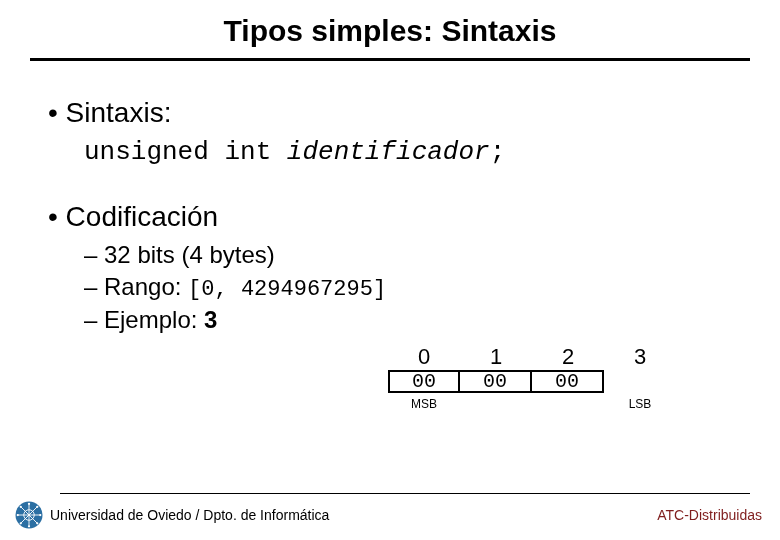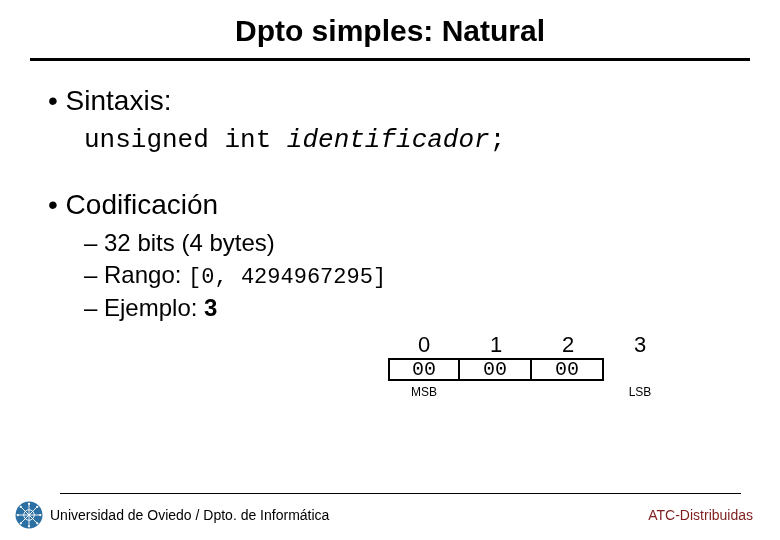--- a/index.html
+++ b/index.html
@@ -1,51 +1,51 @@
 <!DOCTYPE html>
 <html><head>
 <meta charset="utf-8">
 <style>
   * { margin: 0; padding: 0; box-sizing: border-box; }
   html, body { width: 780px; height: 540px; background: #fff; font-family: Arial, Helvetica, sans-serif; color: #000; }
   .slide { position: relative; width: 780px; height: 540px; }
   .title { text-align: center; font-size: 30px; font-weight: bold; padding-top: 14px; }
   .hr-top { border: 0; border-top: 3px solid #000; margin: 10px 30px 0 30px; }
-  .content { padding: 24px 48px 0 48px; }
+  .content { padding: 36px 48px 0 48px; }
   .bullet1 { font-size: 28px; margin-bottom: 8px; }
   .bullet1::before { content: "• "; }
   .codeline { font-family: "Courier New", monospace; font-size: 26px; margin-left: 36px; margin-bottom: 34px; }
   .codeline .bold { font-weight: normal; }
   .codeline .ital { font-style: italic; }
   .sub { font-size: 24px; margin-left: 36px; margin-top: 4px; }
   .sub::before { content: "– "; }
   .sub .mono { font-family: "Courier New", monospace; font-size: 22px; }
   .sub .bold { font-weight: bold; }
   .tablewrap { margin-left: 340px; margin-top: 10px; }
   .idxrow { display: flex; }
   .idxcell { width: 72px; text-align: center; font-size: 22px; font-family: Arial; }
   .byterow { display: flex; }
   .bytecell { width: 72px; height: 23px; border: 2px solid #000; display: flex; align-items: center; justify-content: center; font-family: "Courier New", monospace; font-size: 20px; }
   .bytecell + .bytecell { border-left: none; }
   .labrow { display: flex; width: 288px; justify-content: space-between; margin-top: 4px; }
   .labcell { width: 72px; text-align: center; font-size: 12px; font-family: Arial; }
-  .footer { position: absolute; bottom: 10px; left: 0; right: 9px; }
+  .footer { position: absolute; bottom: 10px; left: 0; right: 0; }
   .hr-bot { border: 0; border-top: 1.5px solid #000; margin: 0 30px 6px 60px; }
   .footrow { display: flex; align-items: center; justify-content: space-between; padding: 0 18px 0 14px; }
   .logo { width: 30px; height: 30px; }
   .foot-left { font-size: 14px; color: #000; margin-left: 6px; }
   .foot-right { font-size: 14px; color: #7f1d1d; }
   .foot-left-wrap { display: flex; align-items: center; }
 </style>
 </head>
 <body>
 
 <div class="slide">
 
-  <div class="title">Dpto simples: Natural</div>
+  <div class="title">Tipos simples: Sintaxis</div>
   <hr class="hr-top">
 
   <div class="content">
 
     <div class="bullet1">Sintaxis:</div>
     <div class="codeline">
       <span class="bold">unsigned int</span>
       <span> </span><span class="ital">identificador</span><span>;</span>
     </div>
 

